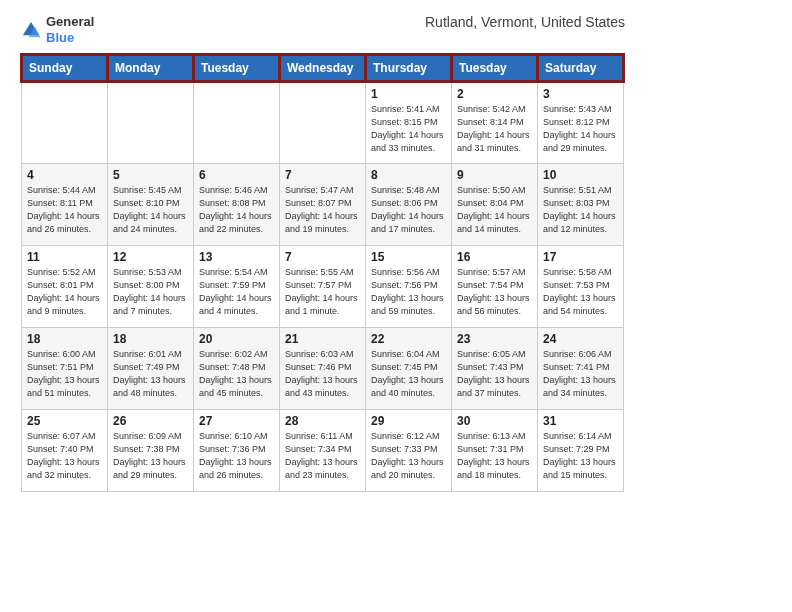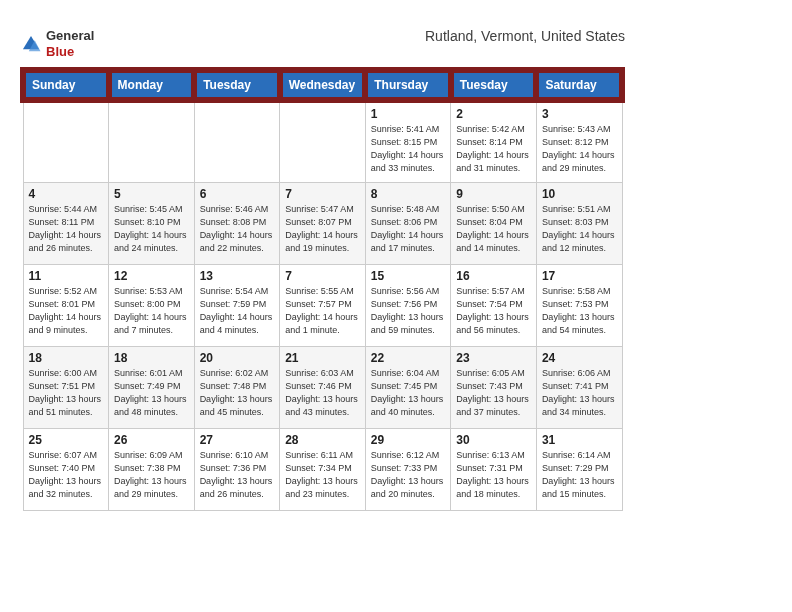--- a/index.html
+++ b/index.html
@@ -6,40 +6,40 @@
     body {
       font-family: Arial, sans-serif;
       background: #fff;
       width: 792px;
       height: 612px;
       overflow: hidden;
     }
     .page {
       width: 645px;
       height: 612px;
-      padding: 28px 20px 10px 20px;
+      padding: 14px 20px 10px 20px;
     }
     .header {
       display: flex;
       justify-content: space-between;
       align-items: flex-start;
       margin-bottom: 8px;
     }
     .logo {
       display: flex;
       align-items: center;
       gap: 4px;
     }
     .logo-text {
       font-size: 13px;
       font-weight: bold;
       line-height: 1.2;
     }
     .logo-general { color: #333; }
-    .logo-blue { color: #b91c1c; }
+    .logo-blue { color: #3b82f6; }
     .logo-icon {
       width: 22px;
       height: 22px;
     }
     .title-block {
       text-align: right;
     }
     .month-title {
       font-size: 32px;
       font-weight: bold;
@@ -55,21 +55,21 @@
       border-collapse: collapse;
       border: 1px solid #ccc;
     }
     .calendar th {
       background-color: #2a6ebb;
       color: #fff;
       font-size: 12px;
       font-weight: bold;
       padding: 5px 6px;
       text-align: left;
-      border: 6px solid #7f1d1d;
+      border: 3px solid #7f1d1d;
     }
     .calendar td {
       width: calc(100% / 7);
       vertical-align: top;
       padding: 4px 5px;
       border: 1px solid #ccc;
       font-size: 9.5px;
       color: #333;
       background: #fff;
       height: 82px;

